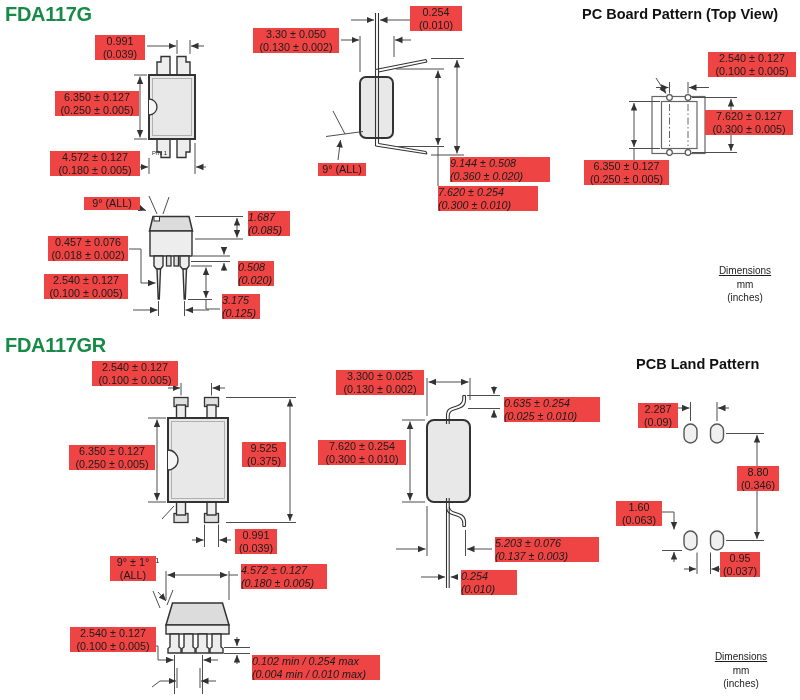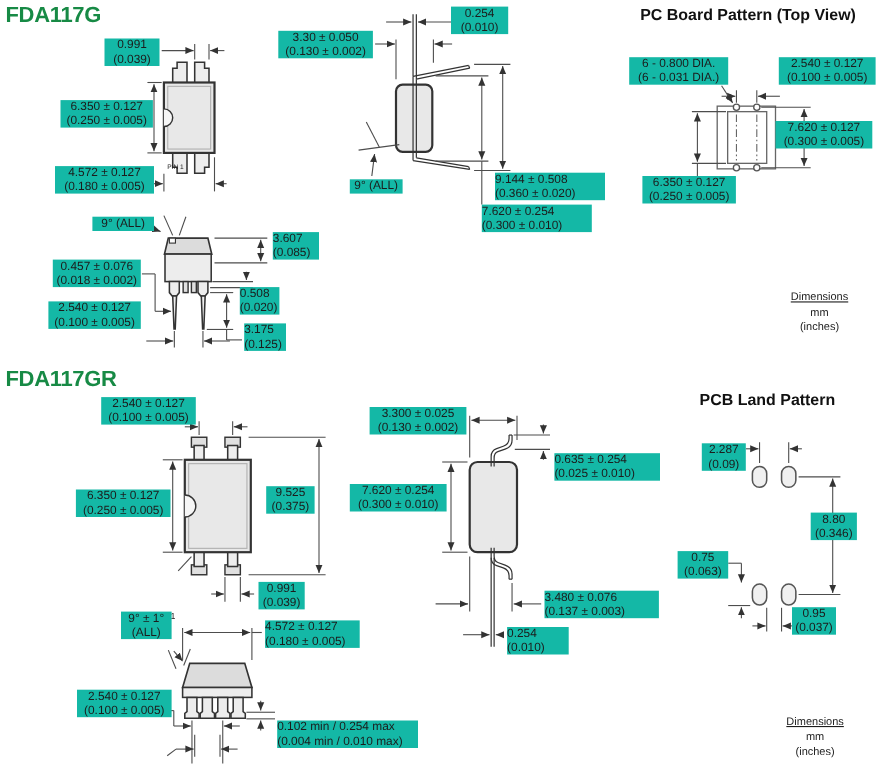--- a/index.html
+++ b/index.html
@@ -1,23 +1,23 @@
 <!DOCTYPE html>
 <html><head>
 <meta charset="utf-8">
 <style>
   html,body{margin:0;padding:0;background:#fff;}
   .page{position:relative;width:800px;height:700px;background:#fff;overflow:hidden;
         font-family:"Liberation Sans",sans-serif;color:#1c1c1c;}
   .page svg{position:absolute;left:0;top:0;}
   .sect{position:absolute;font-weight:bold;font-size:20px;color:#178a45;letter-spacing:-0.3px;}
   .h2{position:absolute;font-weight:bold;font-size:14.5px;color:#111;text-align:left;}
-  .lbl{position:absolute;font-size:10.8px;line-height:12.6px;background:#14b8a6;
+  .lbl{position:absolute;font-size:10.8px;line-height:12.6px;background:#ef4444;
        white-space:nowrap;text-align:center;color:#1c1c1c;}
-  .la{text-align:left;}
+  .la{text-align:left;font-style:italic;}
   .sm{font-size:6px;line-height:7px;background:transparent;}
   .sm2{font-size:8px;line-height:9px;background:transparent;margin-top:40px;}
   .note{position:absolute;font-size:10px;line-height:13.5px;text-align:center;}
   .note .u{text-decoration:underline;}
   
   .part{fill:#ededed;stroke:#333;stroke-width:1.4;}
   .part2{fill:#e8e8e8;stroke:#333;stroke-width:2;}
   .part3{fill:#dcdcdc;stroke:#333;stroke-width:1.5;}
   .part4{fill:#e0e0e0;stroke:#333;stroke-width:1.3;}
   .pad{fill:#f0f0f0;stroke:#555;stroke-width:1.4;}
@@ -289,51 +289,47 @@
 <div class="lbl" style="left:318px;top:163px;width:48px;">9° (ALL)</div>
 <div class="lbl la" style="left:450px;top:157px;width:100px;">
   <div>9.144 ± 0.508</div>
   <div>(0.360 ± 0.020)</div>
 </div>
 <div class="lbl la" style="left:438px;top:186px;width:100px;">
   <div>7.620 ± 0.254</div>
   <div>(0.300 ± 0.010)</div>
 </div>
 
-<div class="lbl" style="left:572px;top:52px;width:90px;">
-  <div>6 - 0.800 DIA.</div>
-  <div>(6 - 0.031 DIA.)</div>
-</div>
 <div class="lbl" style="left:708px;top:52px;width:88px;">
   <div>2.540 ± 0.127</div>
   <div>(0.100 ± 0.005)</div>
 </div>
 <div class="lbl" style="left:705px;top:110px;width:88px;">
   <div>7.620 ± 0.127</div>
   <div>(0.300 ± 0.005)</div>
 </div>
 <div class="lbl" style="left:584px;top:160px;width:85px;">
   <div>6.350 ± 0.127</div>
   <div>(0.250 ± 0.005)</div>
 </div>
 
 <div class="lbl" style="left:84px;top:197px;width:56px;">9° (ALL)</div>
 <div class="lbl la" style="left:248px;top:211px;width:42px;">
-  <div>3.607</div>
+  <div>1.687</div>
   <div>(0.085)</div>
 </div>
 <div class="lbl" style="left:48px;top:236px;width:80px;">
   <div>0.457 ± 0.076</div>
   <div>(0.018 ± 0.002)</div>
 </div>
 <div class="lbl" style="left:44px;top:274px;width:84px;">
   <div>2.540 ± 0.127</div>
   <div>(0.100 ± 0.005)</div>
 </div>
-<div class="lbl la" style="left:218px;top:261px;width:36px;">
+<div class="lbl la" style="left:238px;top:261px;width:36px;">
   <div>0.508</div>
   <div>(0.020)</div>
 </div>
 <div class="lbl la" style="left:222px;top:294px;width:38px;">
   <div>3.175</div>
   <div>(0.125)</div>
 </div>
 
 <div class="note" style="left:706px;top:264px;width:78px;">
   <div class="u">Dimensions</div>
@@ -356,47 +352,47 @@
 <div class="lbl sm2" style="left:135px;top:516px;">PIN #1</div>
 <div class="lbl" style="left:235px;top:529px;width:42px;">
   <div>0.991</div>
   <div>(0.039)</div>
 </div>
 
 <div class="lbl" style="left:336px;top:370px;width:88px;">
   <div>3.300 ± 0.025</div>
   <div>(0.130 ± 0.002)</div>
 </div>
-<div class="lbl la" style="left:504px;top:412px;width:96px;">
+<div class="lbl la" style="left:504px;top:397px;width:96px;">
   <div>0.635 ± 0.254</div>
   <div>(0.025 ± 0.010)</div>
 </div>
 <div class="lbl" style="left:318px;top:440px;width:88px;">
   <div>7.620 ± 0.254</div>
   <div>(0.300 ± 0.010)</div>
 </div>
 <div class="lbl la" style="left:495px;top:537px;width:104px;">
-  <div>3.480 ± 0.076</div>
+  <div>5.203 ± 0.076</div>
   <div>(0.137 ± 0.003)</div>
 </div>
 <div class="lbl la" style="left:461px;top:570px;width:56px;">
   <div>0.254</div>
   <div>(0.010)</div>
 </div>
 
 <div class="lbl" style="left:638px;top:403px;width:40px;">
   <div>2.287</div>
   <div>(0.09)</div>
 </div>
 <div class="lbl" style="left:737px;top:466px;width:42px;">
   <div>8.80</div>
   <div>(0.346)</div>
 </div>
 <div class="lbl" style="left:616px;top:501px;width:46px;">
-  <div>0.75</div>
+  <div>1.60</div>
   <div>(0.063)</div>
 </div>
 <div class="lbl" style="left:720px;top:552px;width:40px;">
   <div>0.95</div>
   <div>(0.037)</div>
 </div>
 
 <div class="lbl la" style="left:241px;top:564px;width:86px;">
   <div>4.572 ± 0.127</div>
   <div>(0.180 ± 0.005)</div>

